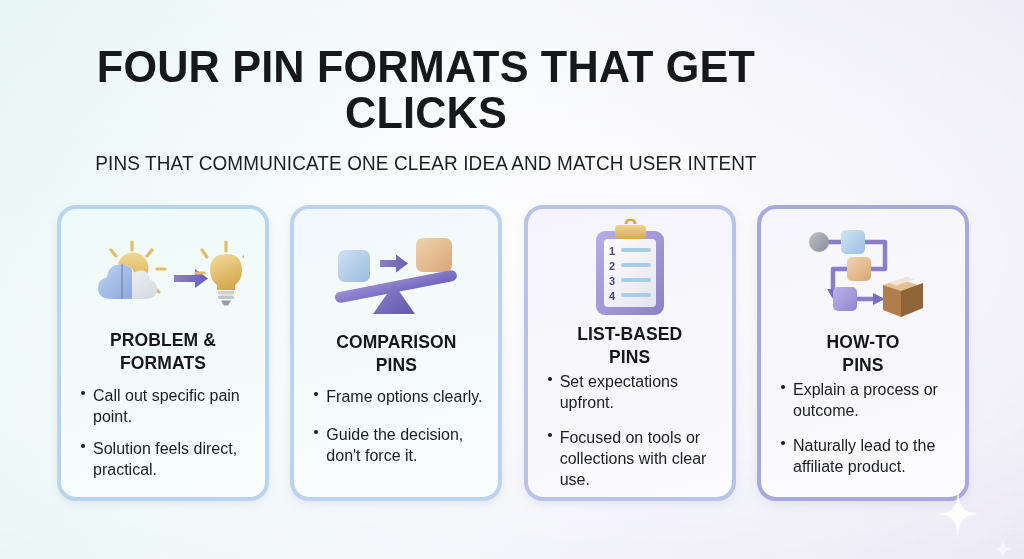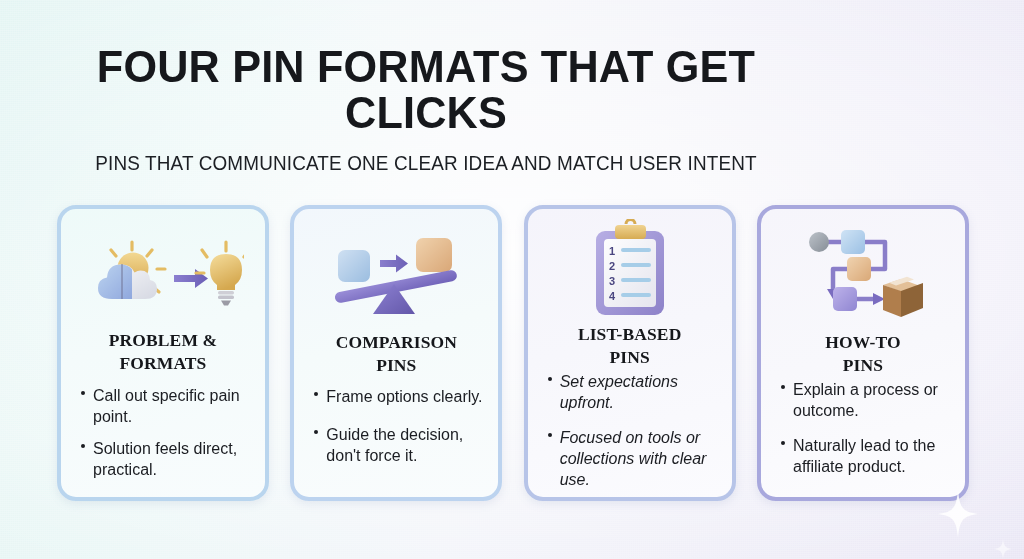--- a/index.html
+++ b/index.html
@@ -89,21 +89,20 @@
     display:flex; align-items:center; justify-content:center;
     width:100%;
   }
   .card-title {
     font-size:17.5px;
     font-weight:700;
     color:#15171b;
     text-align:center;
     line-height:1.32;
     letter-spacing:.1px;
-    font-family:Liberation Serif, serif;
   }
   ul.bullets {
     list-style:none;
     margin-top:9px;
     width:100%;
     padding:0 4px 0 10px;
   }
   ul.bullets li {
     position:relative;
     font-size:16px;
@@ -114,21 +113,21 @@
   }
   ul.bullets li:before {
     content:"";
     position:absolute;
     left:2px; top:6px;
     width:4px; height:4px;
     border-radius:50%;
     background:#1b1d22;
   }
   .card.c3 .card-title, .card.c4 .card-title { line-height:1.3; }
-  .card.c3 ul.bullets { margin-top:2px;font-style:italic; }
+  .card.c3 ul.bullets { margin-top:2px; }
   .card.c4 ul.bullets { margin-top:2px; }
 
   
   #sparkle {
     position:absolute;
     right:46px; bottom:22px;
     width:40px; height:46px;
     opacity:.95;
   }
   #sparkle2 {

